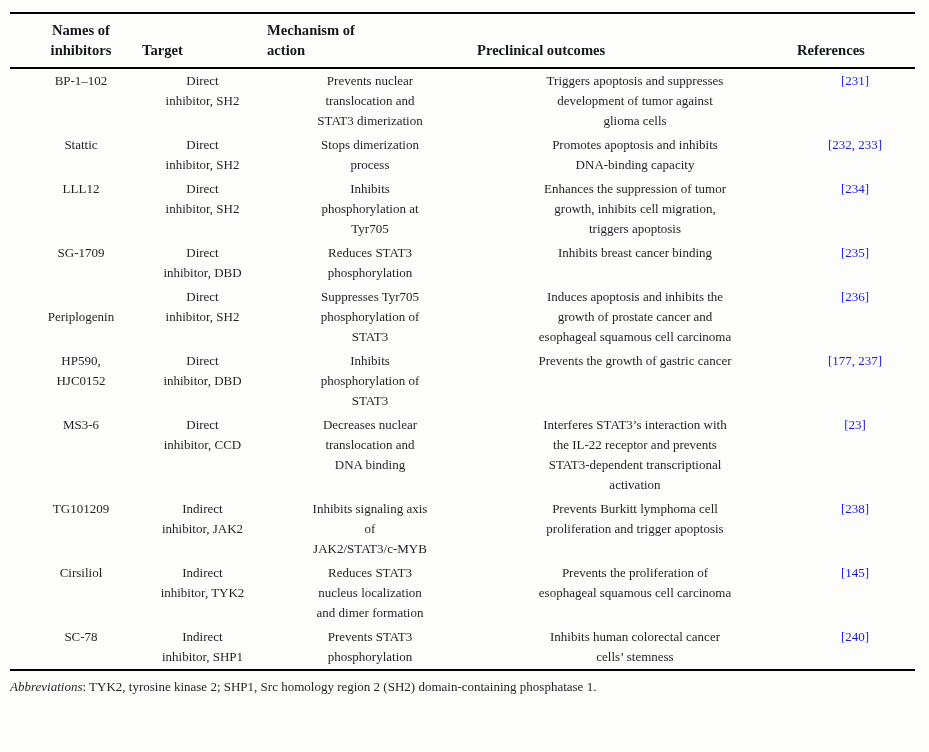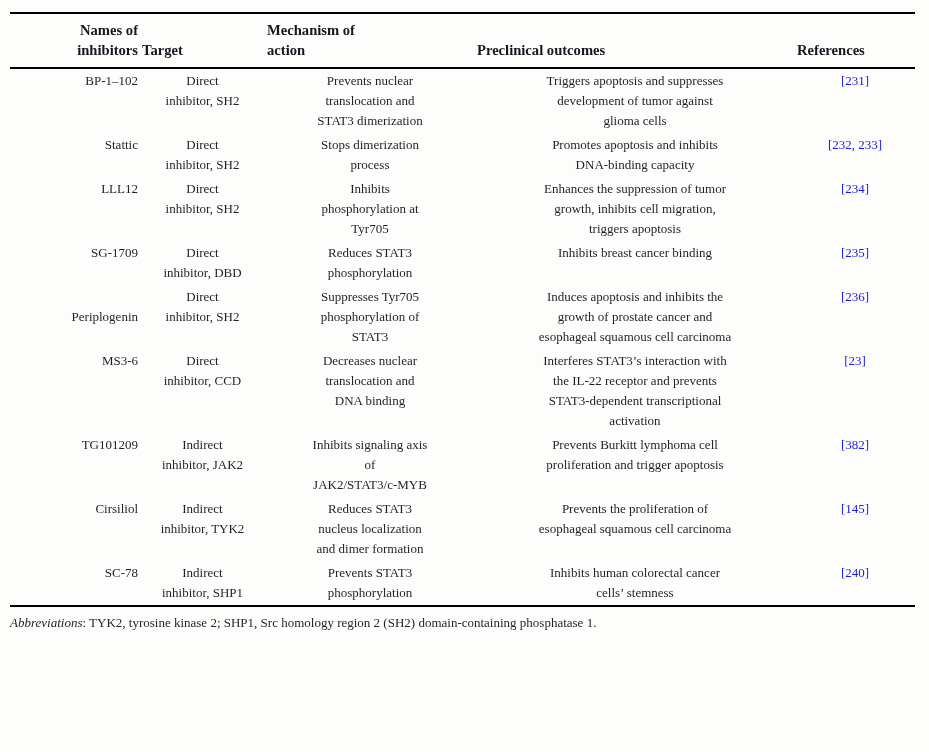--- a/index.html
+++ b/index.html
@@ -29,21 +29,21 @@
   th {
     vertical-align:bottom; font-weight:bold;
     font-size:14.6px; line-height:20px;
     padding:6px 2px 7px; border-bottom:2.2px solid #000;
     white-space:pre-line; text-align:left; color:#14181d;
   }
   td {
     vertical-align:top; font-size:13px; line-height:20px;
     padding:2px 2px; text-align:center; white-space:pre-line;
   }
-  th.c-name, td.c-name { text-align:right; padding-left:14px; }
+  th.c-name, td.c-name { text-align:center; padding-left:14px; }
   td.vmid { vertical-align:middle; }
   .ref { color:#1a1ae8; }
 
   
   .footnote { font-size:13px; line-height:17px; margin-top:7px; color:#1d2126; }
   .abbr { font-style:italic; }
 </style>
 </head>
 <body>
 
@@ -119,20 +119,31 @@
 inhibitor, SH2</td>
         <td>Suppresses Tyr705
 phosphorylation of
 STAT3</td>
         <td>Induces apoptosis and inhibits the
 growth of prostate cancer and
 esophageal squamous cell carcinoma</td>
         <td><span class="ref">[236]</span></td>
       </tr>
       <tr>
+        <td class="c-name">HP590,
+HJC0152</td>
+        <td>Direct
+inhibitor, DBD</td>
+        <td>Inhibits
+phosphorylation of
+STAT3</td>
+        <td>Prevents the growth of gastric cancer</td>
+        <td><span class="ref">[177, 237]</span></td>
+      </tr>
+      <tr>
         <td class="c-name">MS3-6</td>
         <td>Direct
 inhibitor, CCD</td>
         <td>Decreases nuclear
 translocation and
 DNA binding</td>
         <td>Interferes STAT3’s interaction with
 the IL-22 receptor and prevents
 STAT3-dependent transcriptional
 activation</td>
@@ -140,21 +151,21 @@
       </tr>
       <tr>
         <td class="c-name">TG101209</td>
         <td>Indirect
 inhibitor, JAK2</td>
         <td>Inhibits signaling axis
 of
 JAK2/STAT3/c-MYB</td>
         <td>Prevents Burkitt lymphoma cell
 proliferation and trigger apoptosis</td>
-        <td><span class="ref">[382]</span></td>
+        <td><span class="ref">[238]</span></td>
       </tr>
       <tr>
         <td class="c-name">Cirsiliol</td>
         <td>Indirect
 inhibitor, TYK2</td>
         <td>Reduces STAT3
 nucleus localization
 and dimer formation</td>
         <td>Prevents the proliferation of
 esophageal squamous cell carcinoma</td>

